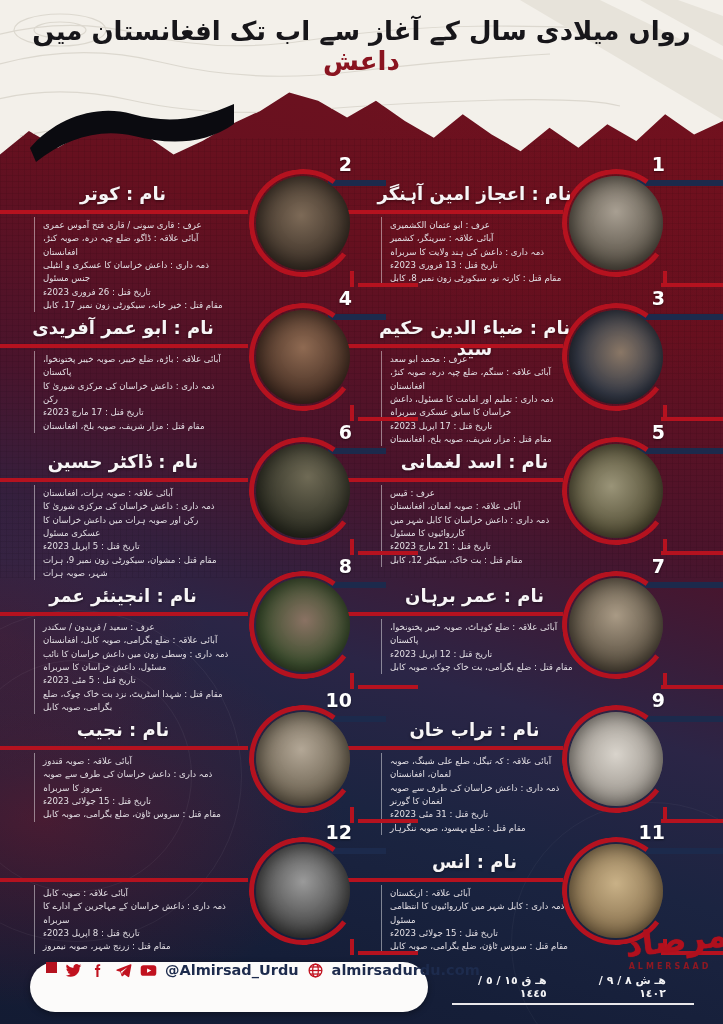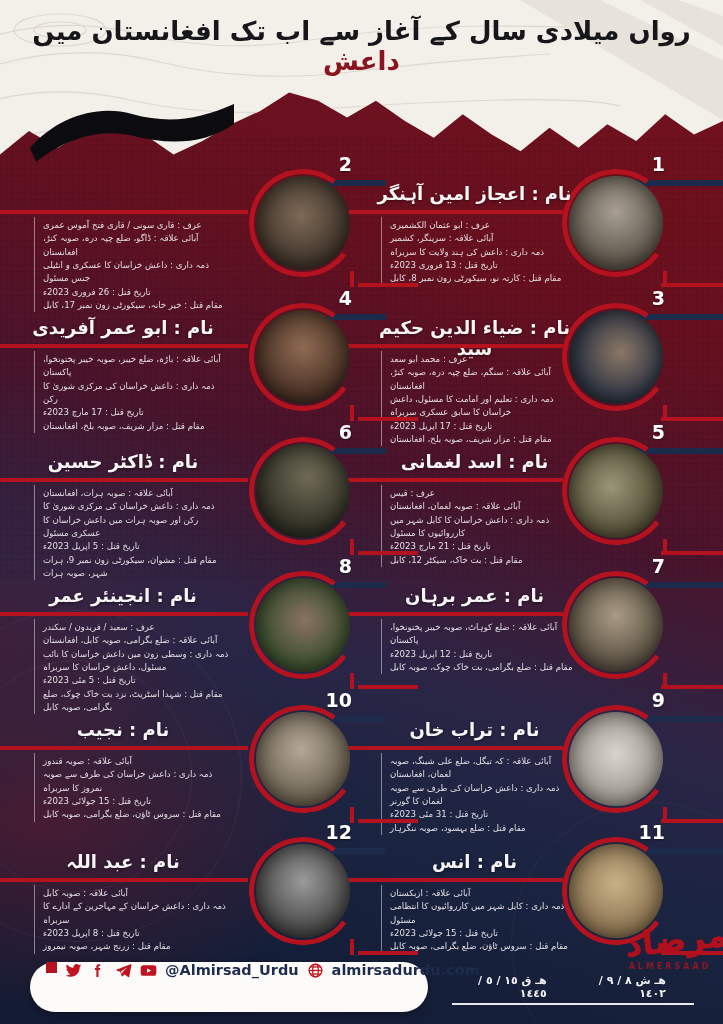--- a/index.html
+++ b/index.html
@@ -148,20 +148,21 @@
       </div>
     <div class="conn-v"></div>
     <div class="conn-h"></div>
   </div>
 
   <div class="entry colL" style="top:150px">
     <div class="num">2</div>
     <div class="numbar"></div>
     <div class="arc"></div>
     <div class="photo p2"></div>
+    <div class="name">نام : کوتر</div>
     <div class="nameline"></div>
     <div class="details">
         <div>عرف : قاری سونی / قاری فتح آموس عمری</div>
         <div>آبائی علاقہ : ڈاگو، ضلع چپہ درہ، صوبہ کنڑ، افغانستان</div>
         <div>ذمہ داری : داعش خراسان کا عسکری و انٹیلی جنس مسئول</div>
         <div>تاریخ قتل : 26 فروری 2023ء</div>
         <div>مقام قتل : خیر خانہ، سیکورٹی زون نمبر 17، کابل</div>
       </div>
     <div class="conn-v"></div>
     <div class="conn-h"></div>
@@ -320,21 +321,20 @@
       </div>
     <div class="conn-v"></div>
     <div class="conn-h"></div>
   </div>
 
   <div class="entry colL" style="top:818px">
     <div class="num">12</div>
     <div class="numbar"></div>
     <div class="arc"></div>
     <div class="photo p12"></div>
-    <div class="name">نام : عبد اللہ</div>
     <div class="nameline"></div>
     <div class="details">
         <div>آبائی علاقہ : صوبہ کابل</div>
         <div>ذمہ داری : داعش خراسان کے مہاجرین کے ادارے کا سربراہ</div>
         <div>تاریخ قتل : 8 اپریل 2023ء</div>
         <div>مقام قتل : زرنج شہر، صوبہ نیمروز</div>
       </div>
     <div class="conn-v"></div>
     <div class="conn-h"></div>
   </div>

